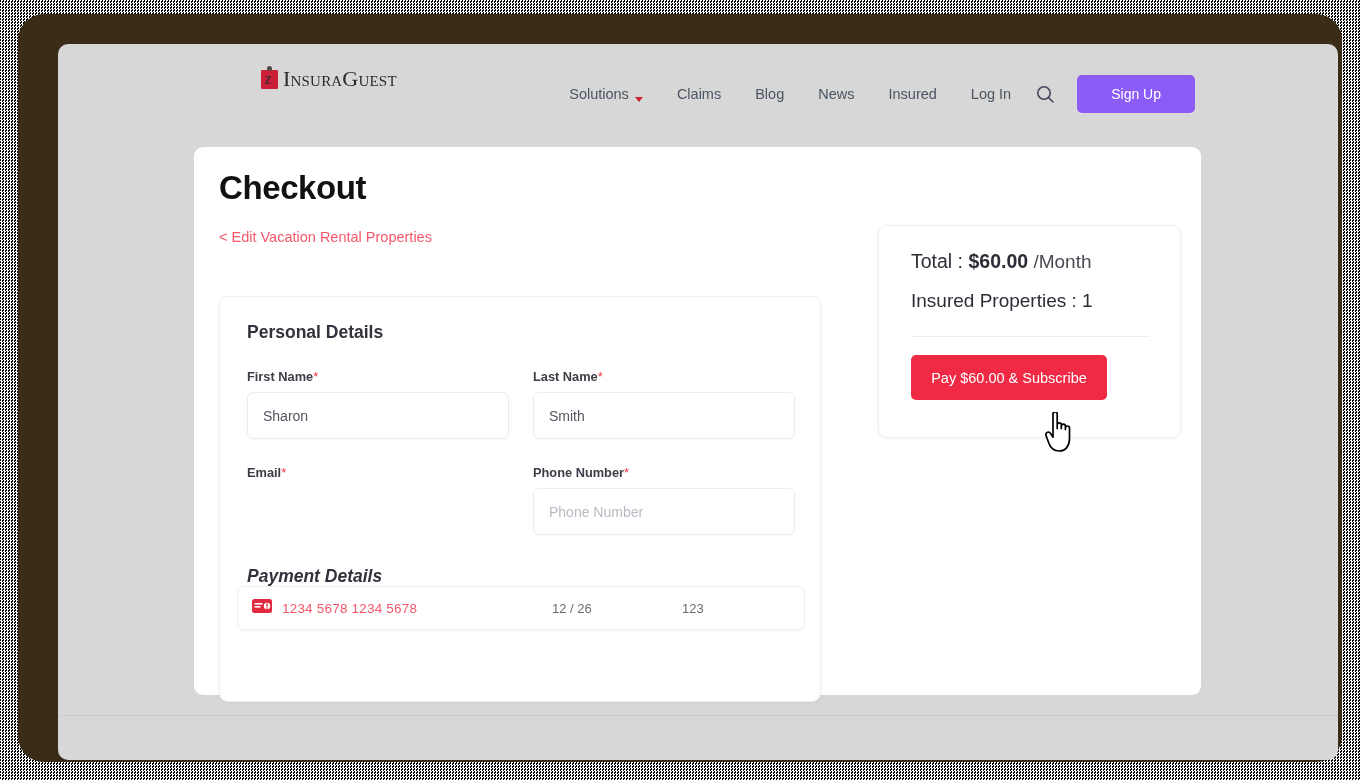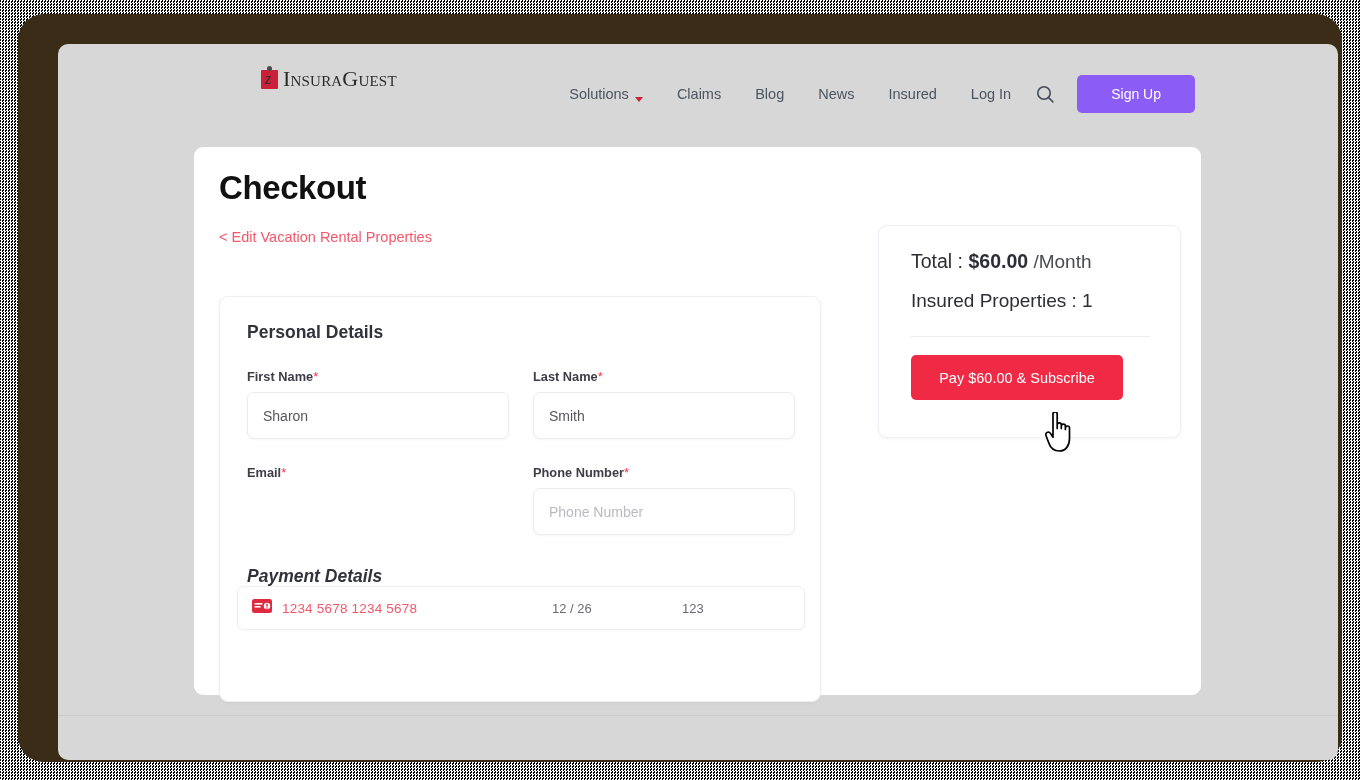--- a/index.html
+++ b/index.html
@@ -301,21 +301,21 @@
     left: 32px;
     top: 110px;
     width: 239px;
     height: 1px;
     background: #ededf1;
   }
   #pay-button {
     position: absolute;
     left: 32px;
     top: 129px;
-    width: 212px;
+    width: 196px;
     height: 45px;
     background: #f02a45;
     border: none;
     border-radius: 5px;
     color: #fff;
     font-family: "Liberation Sans", sans-serif;
     font-size: 14.5px;
     cursor: pointer;
   }
 

